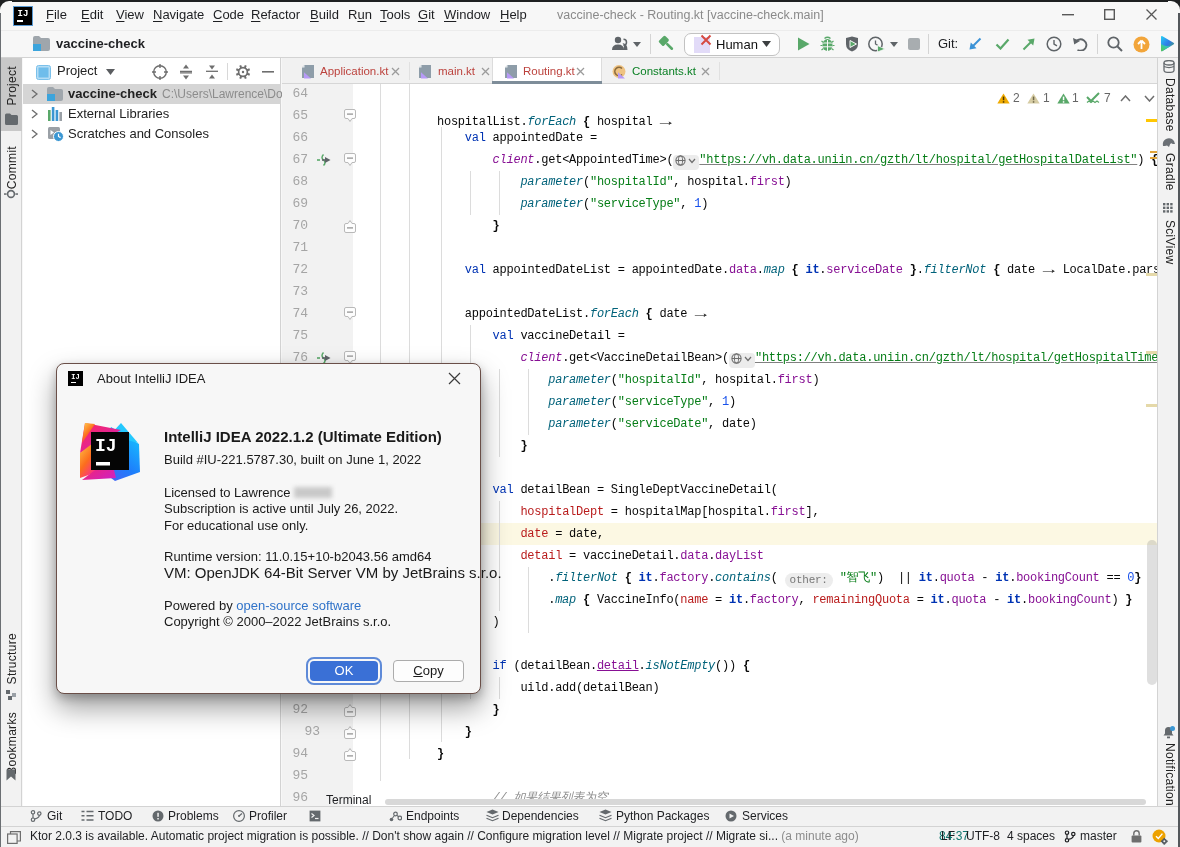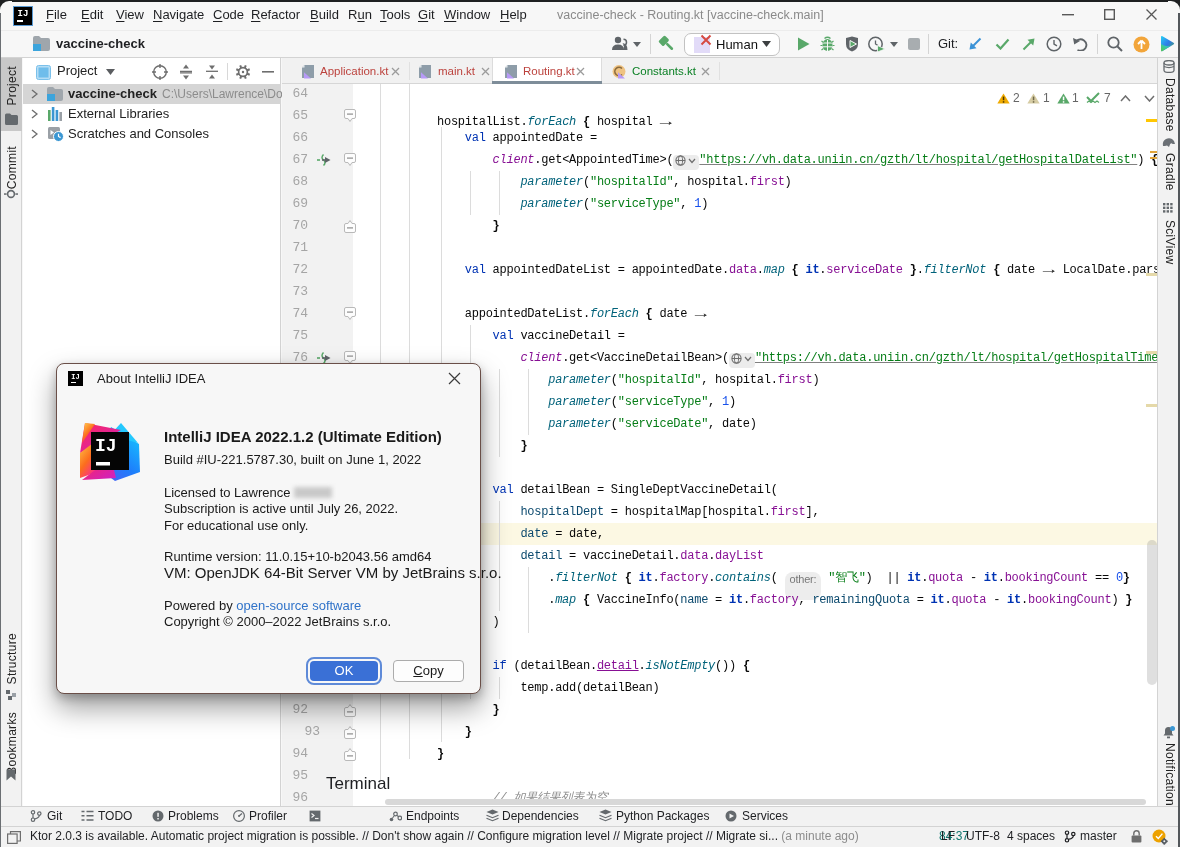--- a/index.html
+++ b/index.html
@@ -33,25 +33,25 @@
 .arr {display:inline-block;width:13.9px;transform:scaleX(1.7);transform-origin:center;text-align:center;letter-spacing:0;}
 .k {color:#0033B3;}
 .kb {color:#0033B3;font-weight:bold;}
 .fn {color:#00627A;font-style:italic;}
 .p {color:#871094;}
 .pi {color:#871094;font-style:italic;}
 .pu {color:#871094;text-decoration:underline;text-decoration-color:#871094;}
 .s {color:#067D17;}
 .su {color:#067D17;text-decoration:underline;text-decoration-color:#818181;}
 .n {color:#1750EB;}
-.na {color:#0c4a6e;}
+.na {color:#b91c1c;}
 .cm {color:#8C8C8C;font-style:italic;}
 .b {font-weight:bold;}
 .inlay {display:inline-block;background:#ECECEC;border-radius:4px;height:15px;line-height:15px;vertical-align:-2px;padding:0 2px;}
-.hint {display:inline-block;background:#EDEDED;border-radius:8px;height:28px;line-height:15px;vertical-align:-2px;padding:0 5px;font-family:Liberation Sans, sans-serif;font-size:11px;color:#787878;font-style:normal;}
+.hint {display:inline-block;background:#EDEDED;border-radius:8px;height:15px;line-height:15px;vertical-align:-2px;padding:0 5px;font-family:Liberation Mono, monospace;font-size:11px;color:#787878;font-style:normal;}
 .guide {width:1px;background:#DCDCDC;}
 
 #dialog {left:56px;top:363px;width:425px;height:331px;background:#F7F7F7;border:1px solid #6A4F48;border-radius:8px;box-shadow:0 14px 28px rgba(0,0,0,0.38), 0 4px 10px rgba(0,0,0,0.22);z-index:100;}
 </style>
 </head>
 <body>
 
 <div class="abs" id="titlebar"></div>
 <div class="abs" id="topedge"></div>
 <div class="abs" style="left:0;top:0;width:12px;height:12px;background:#1e2021;z-index:61;"></div>
@@ -471,21 +471,21 @@
 <div class="abs cl" style="left:155px;top:355px;">                <span class="fn">parameter</span>(<span class="s">"serviceDate"</span>, date)</div>
 <div class="abs cl" style="left:155px;top:377px;">            <span class="b">}</span></div>
 <div class="abs cl" style="left:155px;top:421px;">        <span class="k">val</span> detailBean = SingleDeptVaccineDetail(</div>
 <div class="abs cl" style="left:155px;top:443px;">            <span class="na">hospitalDept</span> = hospitalMap[hospital.<span class="p">first</span>],</div>
 <div class="abs cl" style="left:155px;top:465px;">            <span class="na">date</span> = date,</div>
 <div class="abs cl" style="left:155px;top:487px;text-align:right;">            <span class="na">detail</span> = vaccineDetail.<span class="p">data</span>.<span class="p">dayList</span></div>
 <div class="abs cl" style="left:155px;top:509px;">                .<span class="fn">filterNot</span> <span class="b">{</span> <span class="kb">it</span>.<span class="p">factory</span>.<span class="fn">contains</span>( <span class="hint">other:</span> <span class="s">"智飞"</span>)  || <span class="kb">it</span>.<span class="p">quota</span> - <span class="kb">it</span>.<span class="p">bookingCount</span> == <span class="n">0</span><span class="b">}</span></div>
 <div class="abs cl" style="left:155px;top:531px;">                .<span class="fn">map</span> <span class="b">{</span> VaccineInfo(<span class="na">name</span> = <span class="kb">it</span>.<span class="p">factory</span>, <span class="na">remainingQuota</span> = <span class="kb">it</span>.<span class="p">quota</span> - <span class="kb">it</span>.<span class="p">bookingCount</span>) <span class="b">}</span></div>
 <div class="abs cl" style="left:155px;top:553px;">        )</div>
 <div class="abs cl" style="left:155px;top:597px;">        <span class="k">if</span> (detailBean.<span class="pu">detail</span>.<span class="fn">isNotEmpty</span>()) <span class="b">{</span></div>
-<div class="abs cl" style="left:155px;top:619px;">            temp.add(detailBean)</div>
+<div class="abs cl" style="left:155px;top:619px;">            uild.add(detailBean)</div>
 <div class="abs cl" style="left:155px;top:641px;">        <span class="b">}</span></div>
 <div class="abs cl" style="left:155px;top:663px;">    <span class="b">}</span></div>
 <div class="abs cl" style="left:155px;top:685px;"><span class="b">}</span></div>
 <div class="abs cl" style="left:155px;top:729px;">        <span class="cm">// 如果结果列表为空</span></div>
 </div>
   <div id="overlays">
 <div class="abs" style="left:705px;top:27px;width:170px;height:24px;background:#FFFFFF;"></div>
 <svg class="abs" style="left:715px;top:35px;" width="13" height="11">
         <path d="M6.5 0.5 L12.7 10.5 L0.3 10.5 Z" fill="#F0AB00"></path>
         <rect x="5.8" y="3.6" width="1.5" height="3.6" fill="#4d3800"></rect>
@@ -549,21 +549,21 @@
       <circle cx="6" cy="6" r="5.4" fill="none" stroke="#64696D" stroke-width="1.2"></circle>
       <path d="M6 6 L9 3.5" stroke="#64696D" stroke-width="1.3"></path>
       <circle cx="6" cy="6" r="1" fill="#64696D"></circle>
     </svg>
 <div class="abs" style="left:249px;top:806px;font-size:12px;color:#1E1F22;line-height:20px;">Profiler</div>
 <svg class="abs" style="left:309px;top:810px;" width="12" height="12">
       <rect x="0.6" y="0.6" width="10.8" height="10.8" fill="#64696D"></rect>
       <path d="M2.5 3.5 L5 5.5 L2.5 7.5" stroke="#F2F2F2" stroke-width="1.2" fill="none"></path>
       <path d="M6 8.5 L9.5 8.5" stroke="#F2F2F2" stroke-width="1.2"></path>
     </svg>
-<div class="abs" style="left:326px;top:774px;font-size:17px;color:#1E1F22;line-height:20px;">Terminal</div>
+<div class="abs" style="left:326px;top:790px;font-size:12px;color:#1E1F22;line-height:20px;">Terminal</div>
 <svg class="abs" style="left:389px;top:810px;" width="13" height="12">
       <circle cx="2.5" cy="9.5" r="1.8" fill="#64696D"></circle>
       <circle cx="6.5" cy="4" r="1.8" fill="none" stroke="#64696D" stroke-width="1.2"></circle>
       <circle cx="10.8" cy="8" r="1.8" fill="none" stroke="#64696D" stroke-width="1.2"></circle>
       <path d="M3.5 8 L5.5 5.5 M8 5.5 L9.8 6.8" stroke="#64696D" stroke-width="1.1"></path>
     </svg>
 <div class="abs" style="left:406px;top:806px;font-size:12px;color:#1E1F22;line-height:20px;">Endpoints</div>
 <svg class="abs" style="left:486px;top:809px;" width="13" height="13">
       <path d="M6.5 0.5 L12.5 3 L6.5 5.5 L0.5 3 Z" fill="#64696D"></path>
       <path d="M0.5 6.2 L6.5 8.7 L12.5 6.2" fill="none" stroke="#64696D" stroke-width="1.2"></path>

